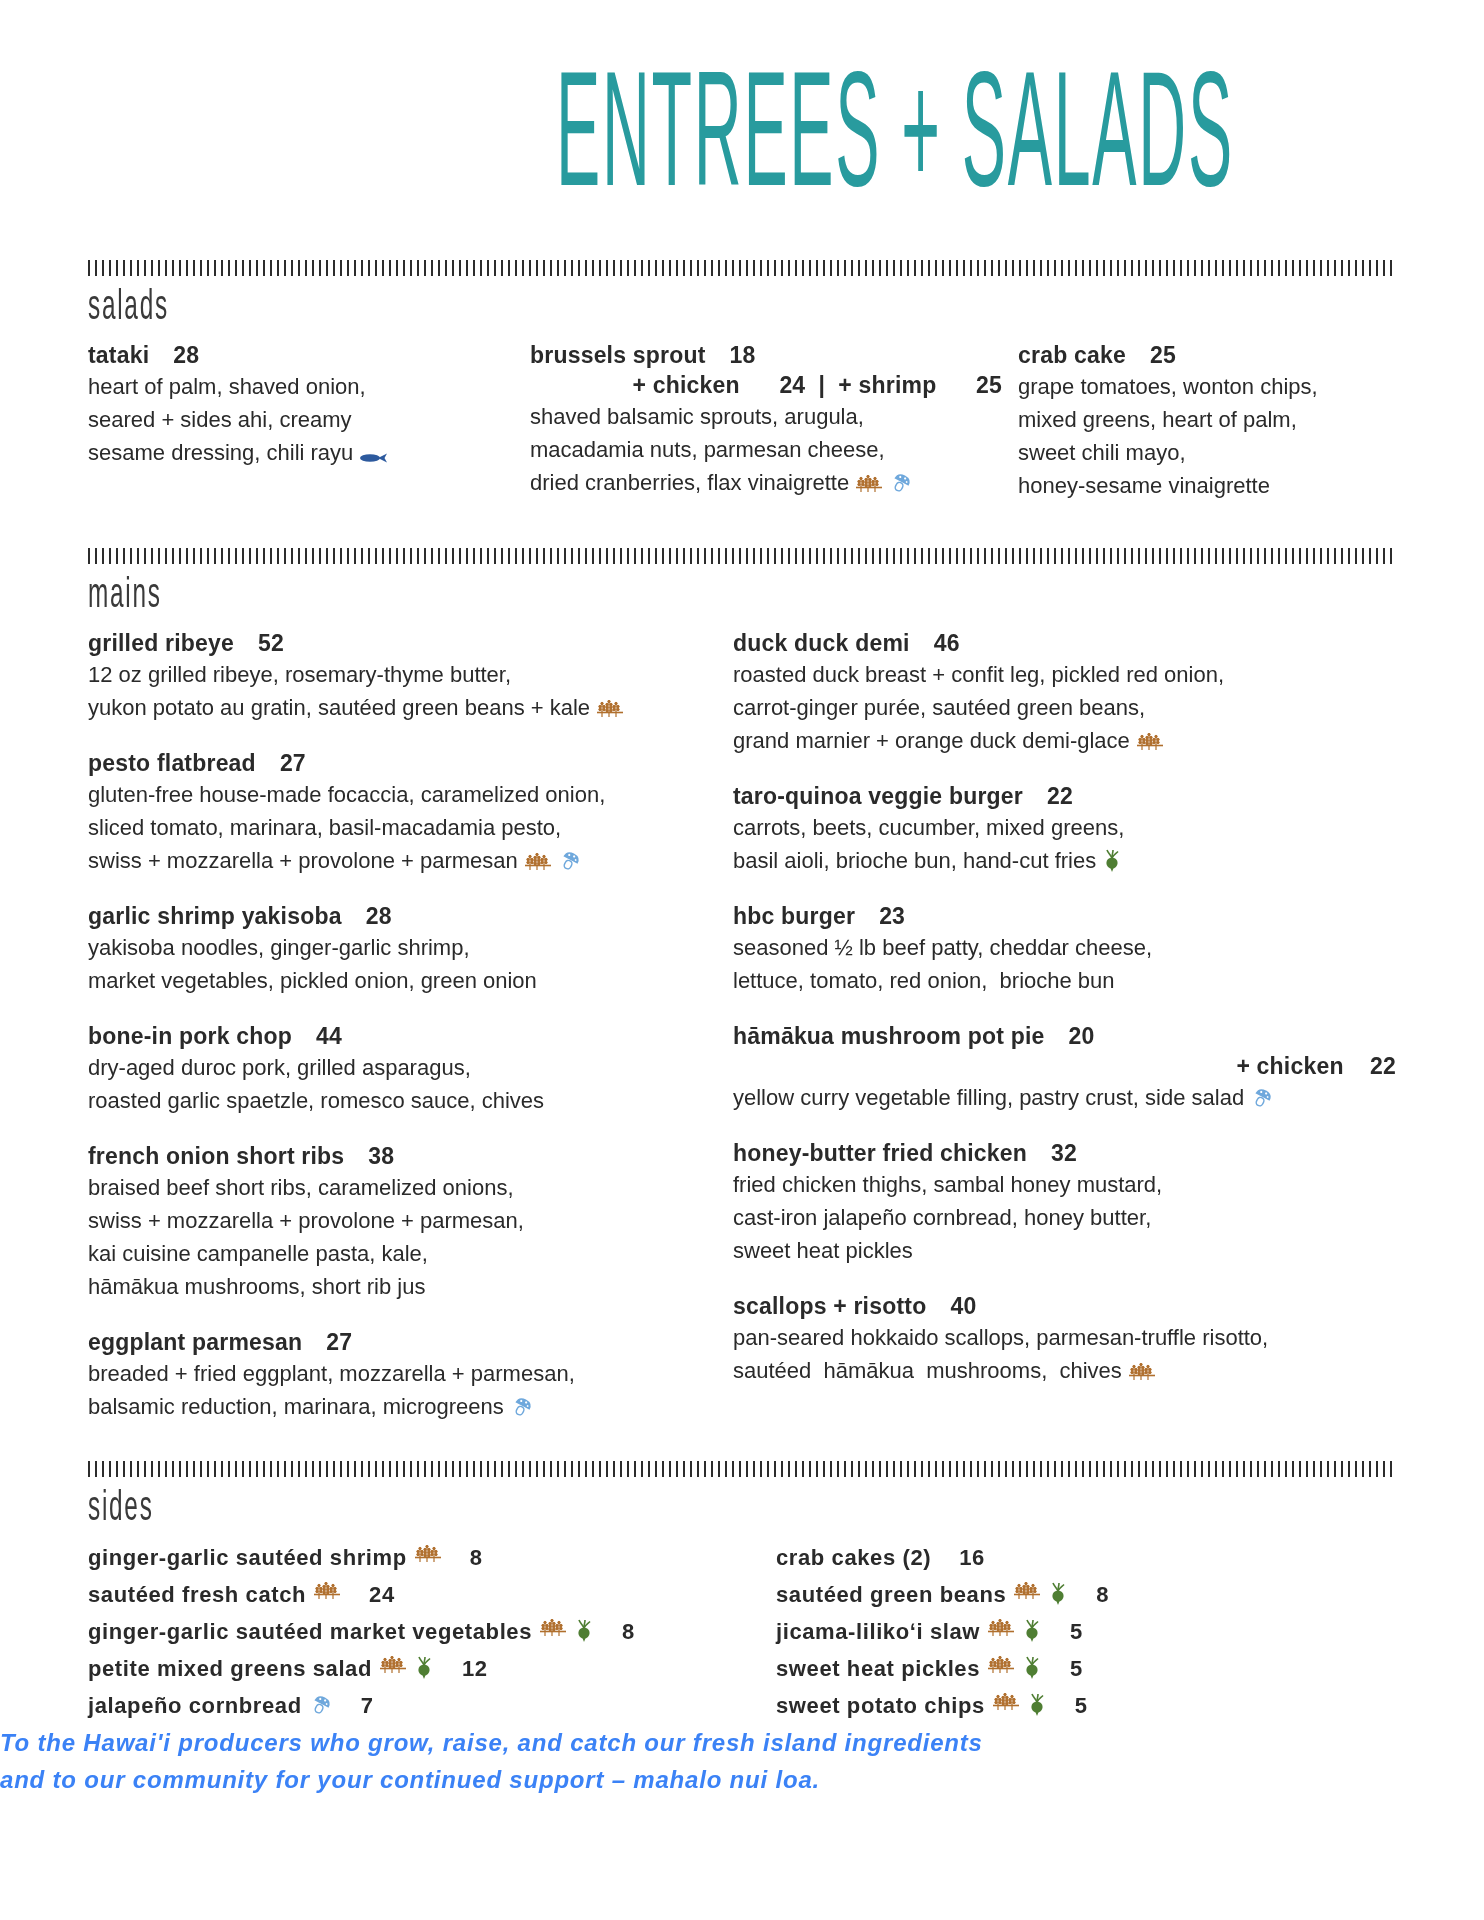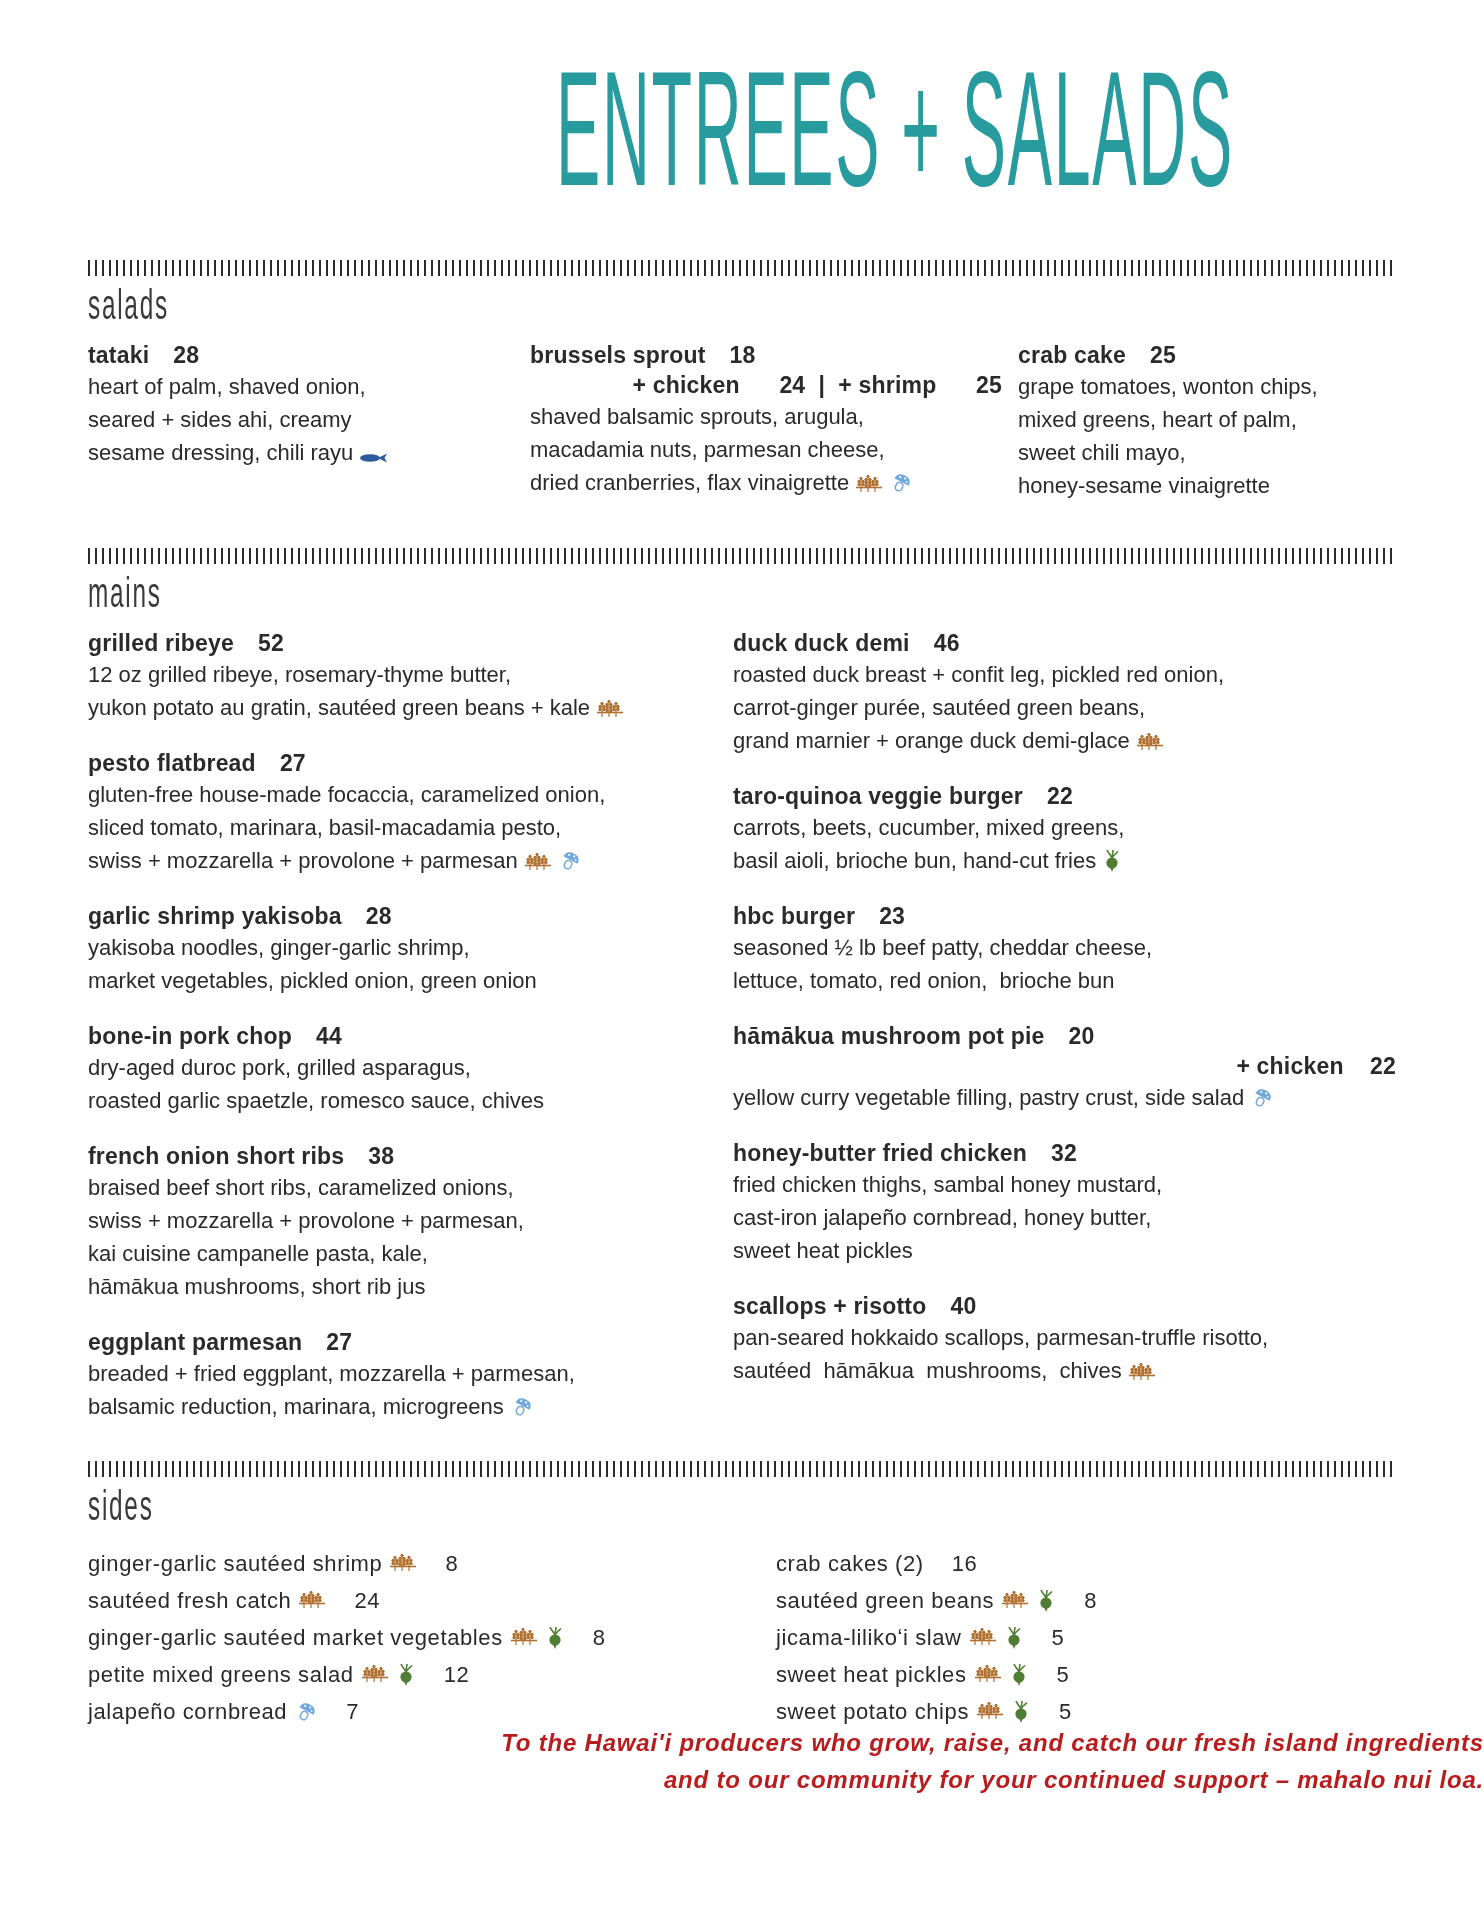--- a/index.html
+++ b/index.html
@@ -23,29 +23,29 @@
   .salads-grid{grid-template-columns:426px 472px 1fr;gap:16px;}
   .mains-grid{grid-template-columns:645px 1fr;}
   .sides-grid{grid-template-columns:688px 1fr;margin-top:16px;}
 
   .menu-item{margin-bottom:24px;}
   .item-head{font-size:23px;font-weight:700;line-height:30px;letter-spacing:0.2px;}
   .item-price{margin-left:24px;}
   .item-sub{font-size:23px;font-weight:700;line-height:30px;white-space:pre-wrap;letter-spacing:0.2px;text-align:right;}
   .item-desc{font-size:22px;line-height:33px;white-space:pre-wrap;}
 
-  .side-row{display:flex;align-items:center;font-size:22px;font-weight:400;letter-spacing:0.6px;height:37px;}
+  .side-row{display:flex;font-size:22px;font-weight:700;letter-spacing:0.6px;height:37px;}
   .side-price{margin-left:28px;}
 
   .icon{display:inline-block;vertical-align:-5px;margin-left:6px;line-height:0;}
   .side-row .icon{vertical-align:baseline;margin-left:7px;}
   .icon svg{display:inline-block;}
 
-  .footer{position:absolute;top:1724px;left:0;width:100%;text-align:right;
-          font-size:24px;font-weight:700;font-style:italic;line-height:37px;letter-spacing:0.8px;color:#b91c1c;}
+  .footer{position:absolute;top:1724px;left:0;width:100%;text-align:left;
+          font-size:24px;font-weight:700;font-style:italic;line-height:37px;letter-spacing:0.8px;color:#3b82f6;}
 </style>
 </head>
 <body>
 
 <div class="page">
 
   <div class="title-wrap">
     <h1 class="title">ENTREES + SALADS</h1>
   </div>
 

